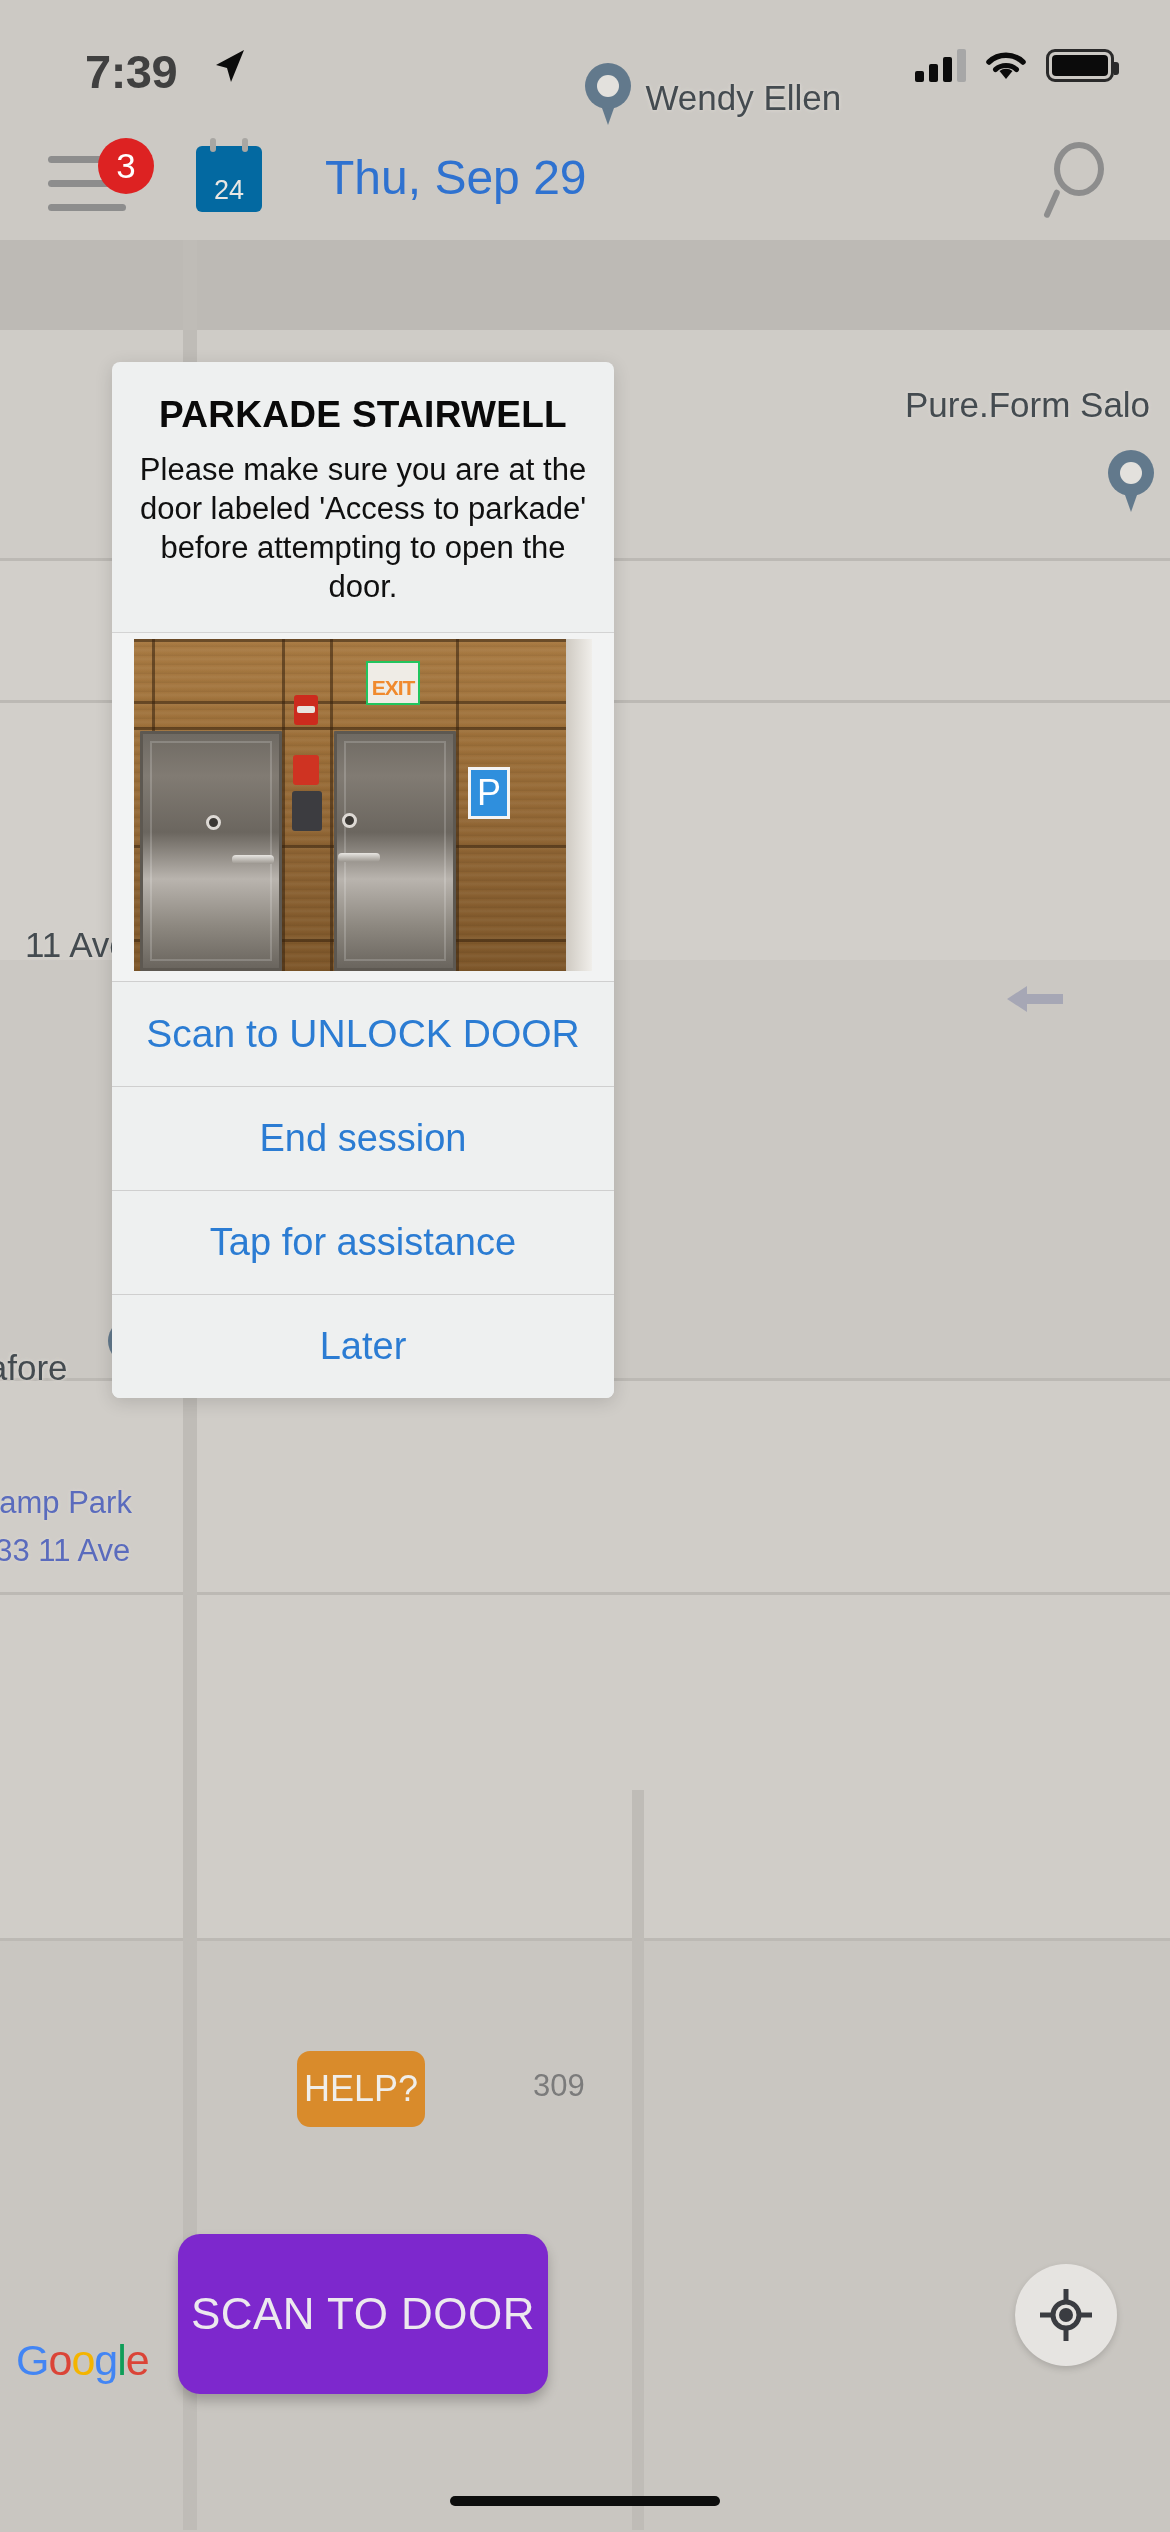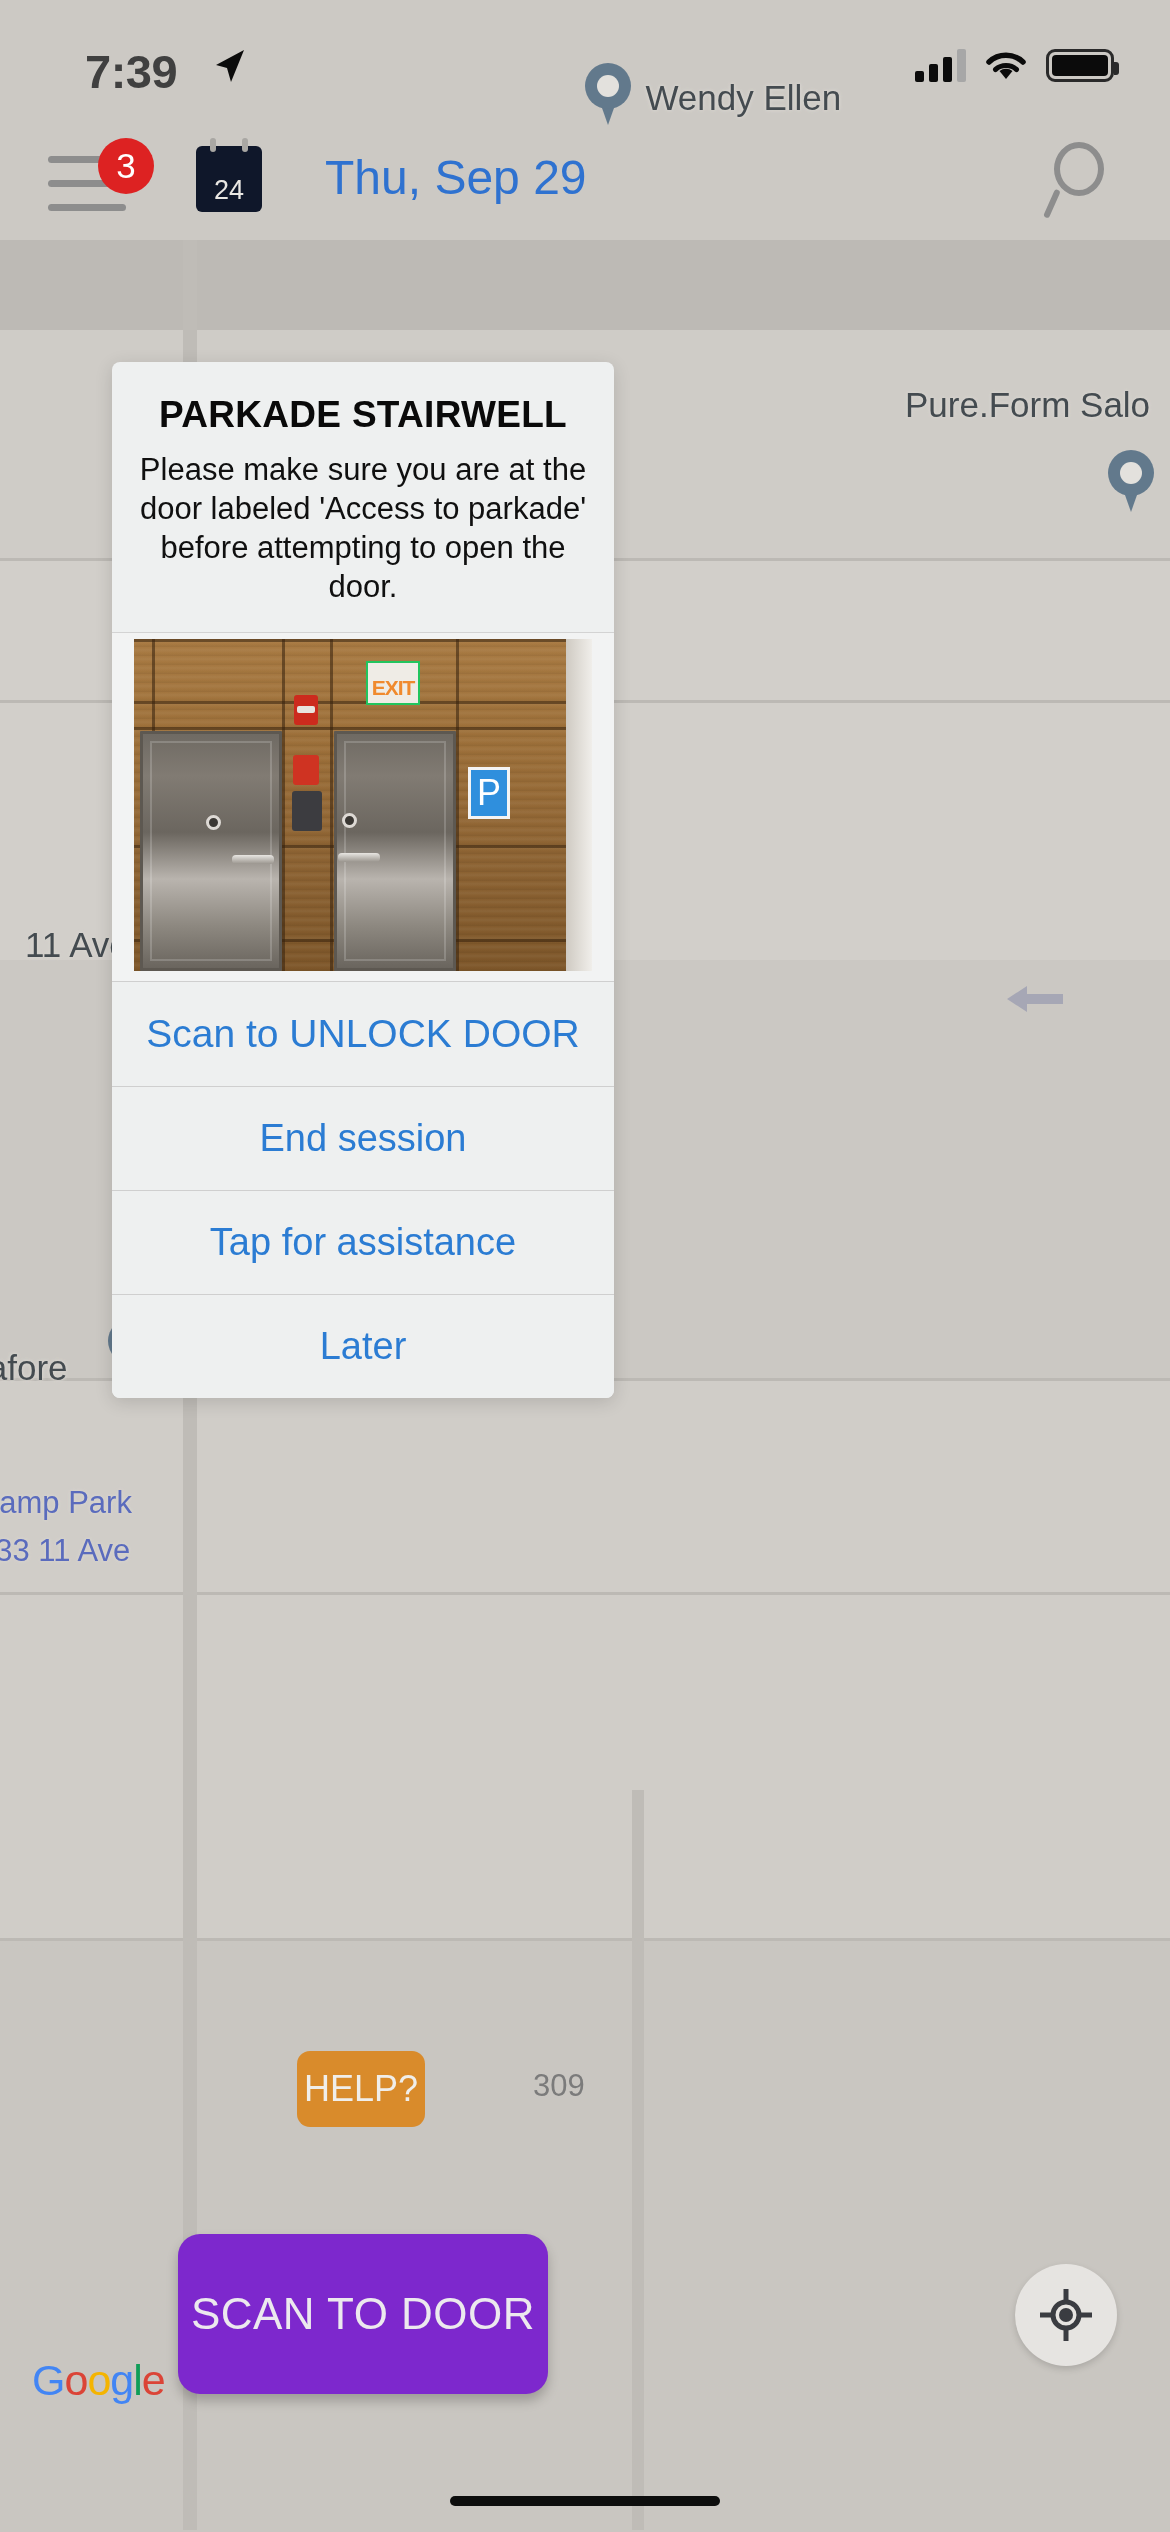--- a/index.html
+++ b/index.html
@@ -102,21 +102,21 @@
   #badge {
     position:absolute; left:50px; top:-14px;
     min-width:56px; height:56px; border-radius:50%;
     background:#dd2222; color:#fff;
     font-size:35px; font-weight:500;
     display:flex; align-items:center; justify-content:center;
     z-index:2;
   }
   #calendar-icon {
     position:absolute; left:196px; top:16px;
-    width:66px; height:66px; background:#0f172a; border-radius:6px;
+    width:66px; height:66px; background:#0369a1; border-radius:6px;
     color:#e9e7e3; font-size:27px;
     display:flex; align-items:flex-end; justify-content:center;
     padding-bottom:6px;
   }
   #calendar-icon:before, #calendar-icon:after {
     content:""; position:absolute; top:-8px; width:6px; height:14px;
     background:#a9a7a3; border-radius:3px;
   }
   #calendar-icon:before { left:14px; }
   #calendar-icon:after  { right:14px; }
@@ -282,25 +282,24 @@
   }
   #locate-button {
     position:absolute; right:53px; top:2264px;
     width:102px; height:102px; border-radius:50%;
     background:#e6e4e1; border:none;
     display:flex; align-items:center; justify-content:center;
     box-shadow:0 3px 7px rgba(0,0,0,0.15);
     cursor:pointer; z-index:30;
   }
   #google-logo {
-    position:absolute; left:32px; top:2336px;
+    position:absolute; left:16px; top:2336px;
     font-size:43px; font-weight:500; letter-spacing:-1px;
     z-index:30;
     font-family:"Liberation Sans", sans-serif;
-    margin-top:20px;
   }
   #google-logo .g1{color:#4285F4;} #google-logo .o1{color:#DB4437;}
   #google-logo .o2{color:#F4B400;} #google-logo .g2{color:#4285F4;}
   #google-logo .l1{color:#0F9D58;} #google-logo .e1{color:#DB4437;}
 
   #home-indicator {
     position:absolute; left:50%; transform:translateX(-50%);
     bottom:26px; width:270px; height:10px;
     background:#0d0d0d; border-radius:6px; z-index:50;
   }

